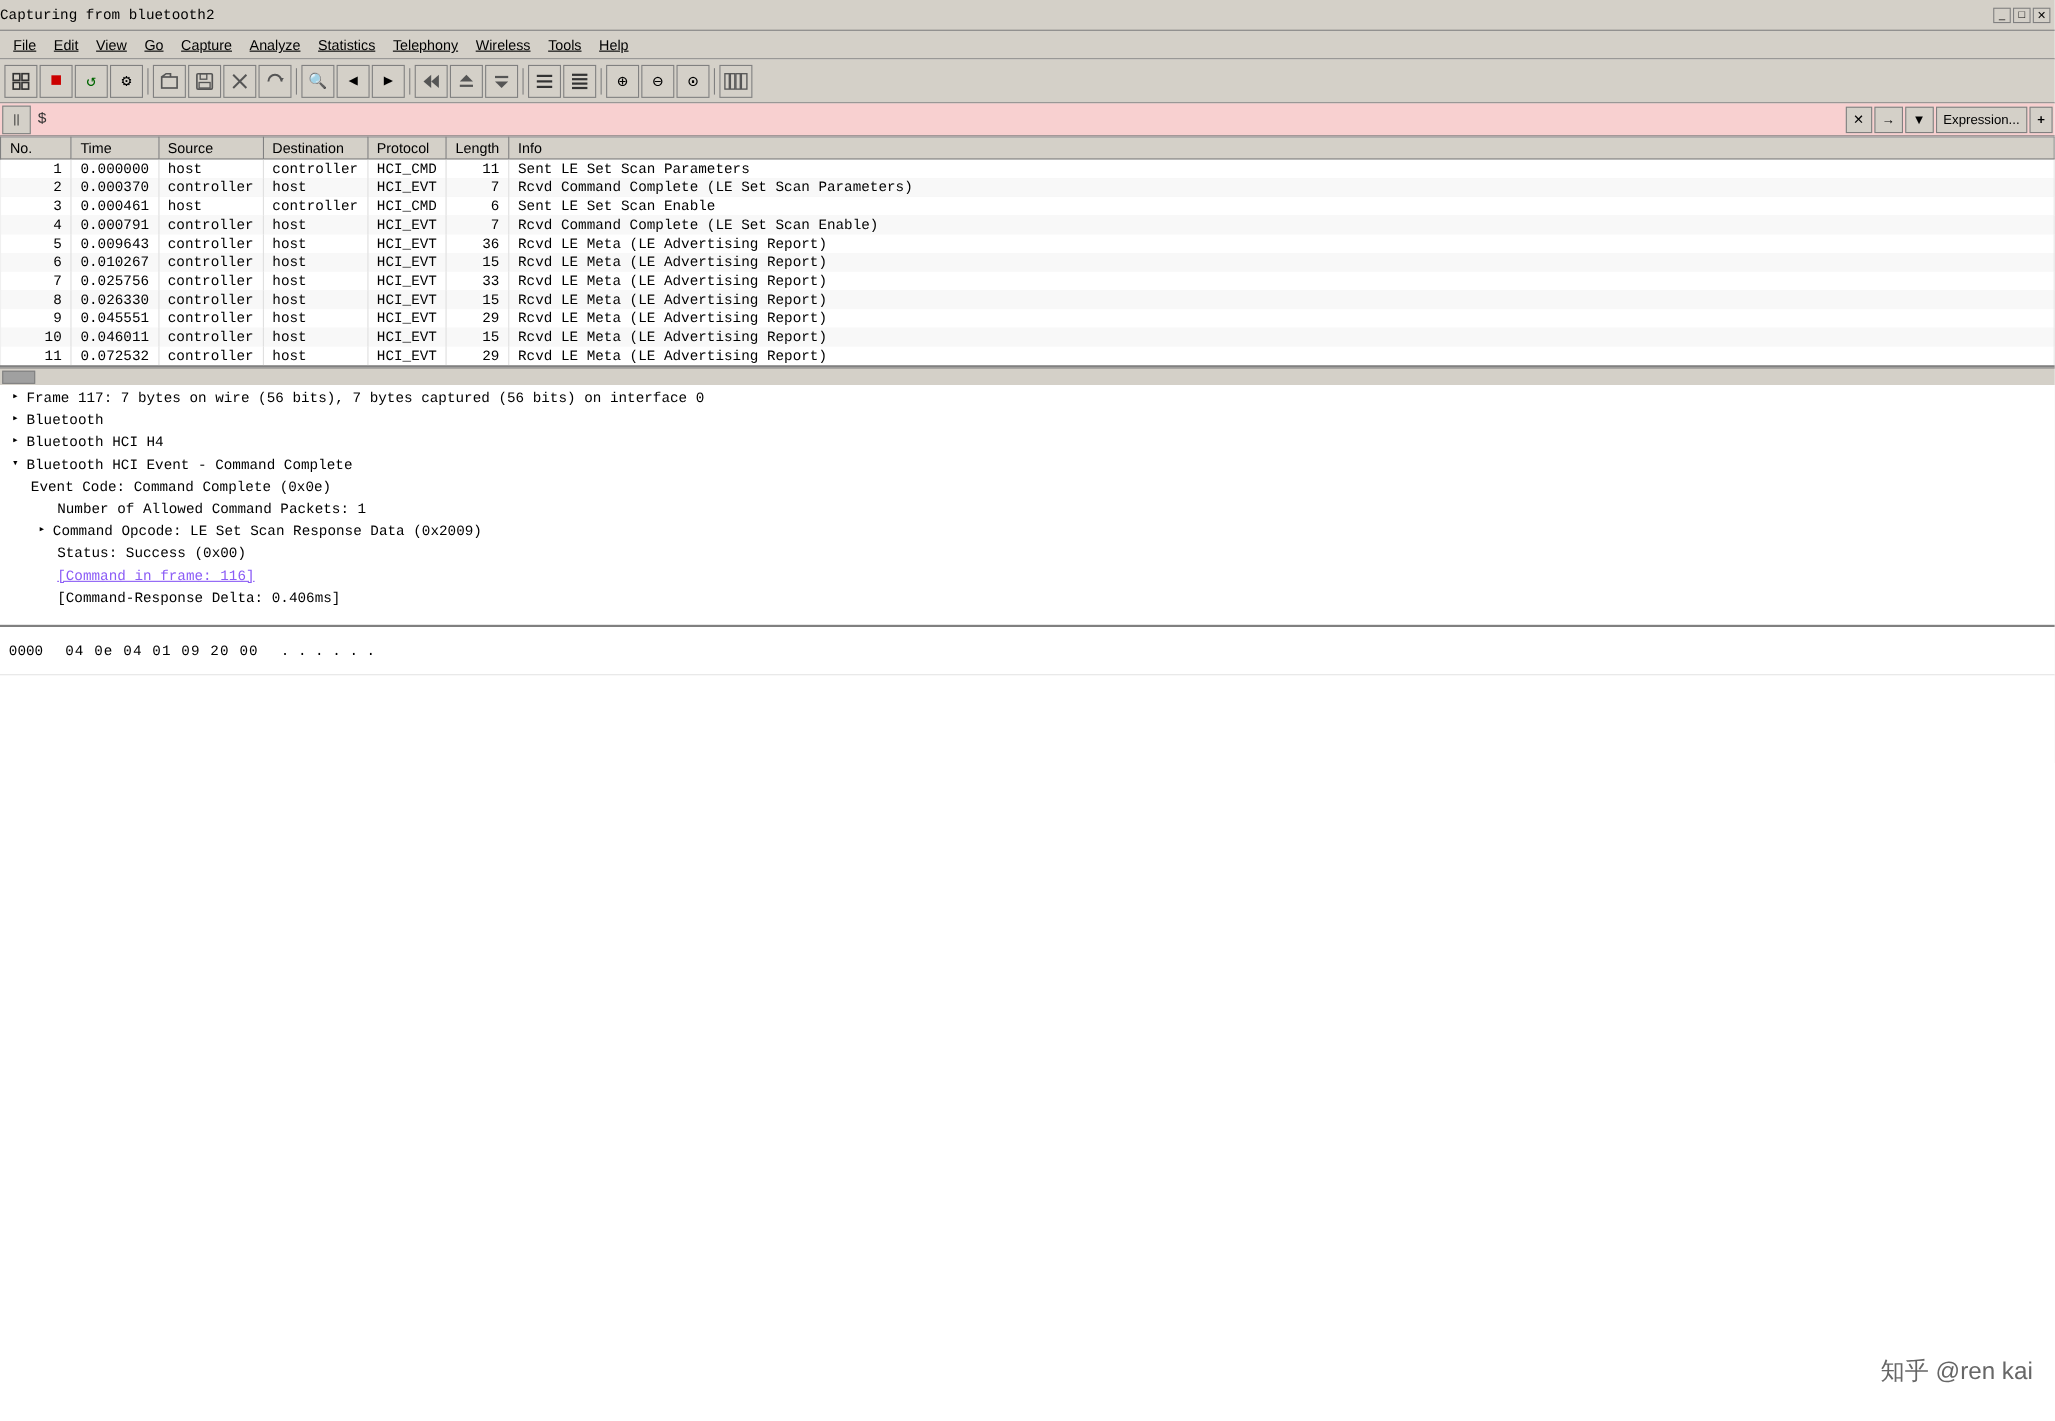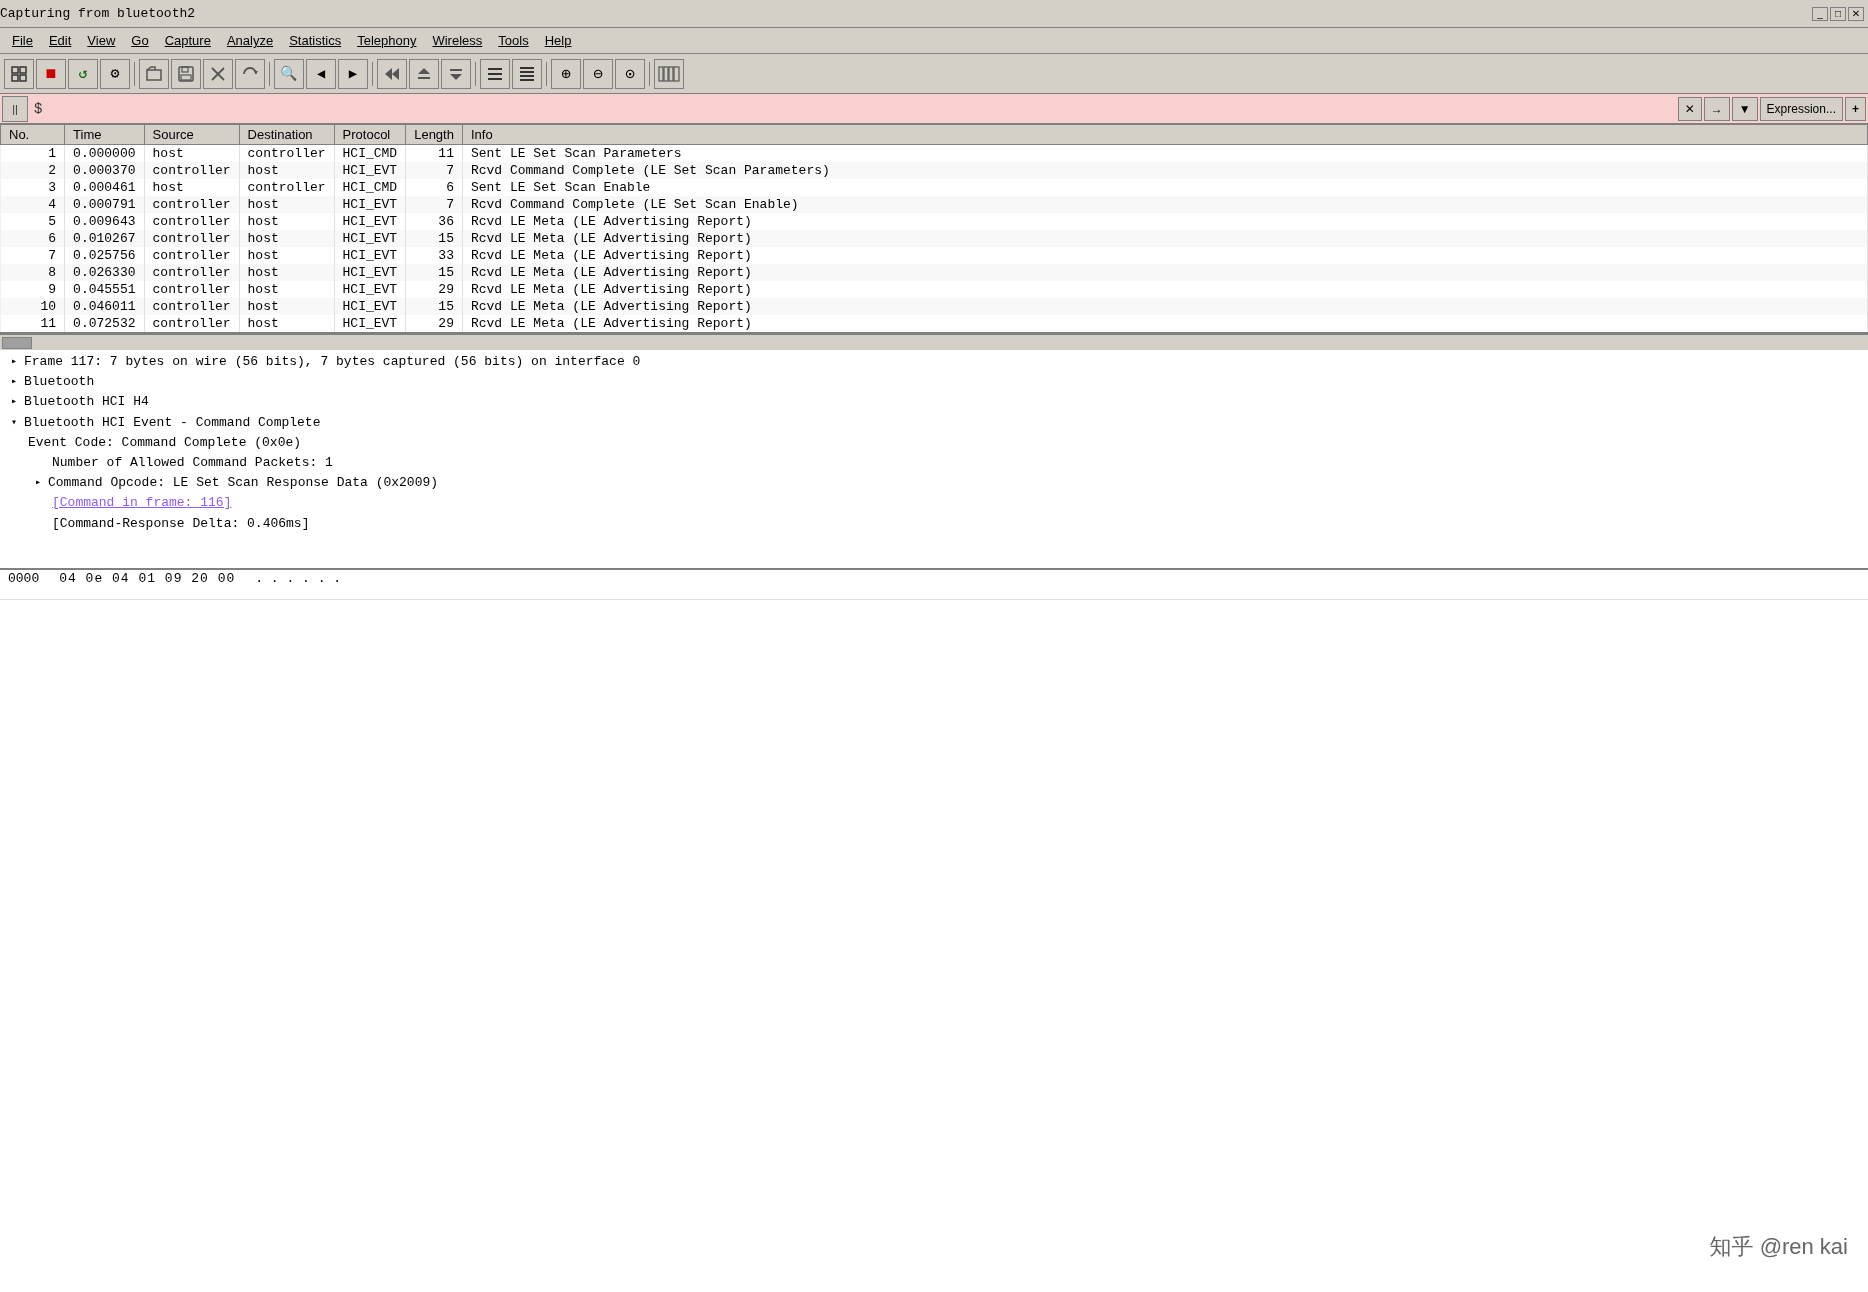--- a/index.html
+++ b/index.html
@@ -193,21 +193,21 @@
       align-items: center;
       justify-content: center;
       font-size: 10px;
       cursor: pointer;
     }
     .detail-link { color: #8b5cf6; text-decoration: underline; cursor: pointer; }
 
     
     #hex-pane {
       background: #ffffff;
-      padding: 1px 8px;
+      padding: 14px 8px;
       font-family: 'Courier New', monospace;
       font-size: 13px;
       min-height: 30px;
       border-bottom: 1px solid #e0e0e0;
     }
     .hex-line {
       display: flex;
       gap: 20px;
     }
     .hex-offset { color: #000000; }
@@ -535,20 +535,24 @@
       <div class="detail-line" style="padding-left: 32px;">
         <span style="width: 16px; display: inline-block;"></span>
         <span>Number of Allowed Command Packets: 1</span>
       </div>
       <div class="detail-line" style="padding-left: 32px;">
         <span class="detail-expand">▸</span>
         <span>Command Opcode: LE Set Scan Response Data (0x2009)</span>
       </div>
       <div class="detail-line" style="padding-left: 32px;">
         <span style="width: 16px; display: inline-block;"></span>
+        <span>Status: Success (0x00)</span>
+      </div>
+      <div class="detail-line" style="padding-left: 32px;">
+        <span style="width: 16px; display: inline-block;"></span>
         <span class="detail-link">[Command in frame: 116]</span>
       </div>
       <div class="detail-line" style="padding-left: 32px;">
         <span style="width: 16px; display: inline-block;"></span>
         <span>[Command-Response Delta: 0.406ms]</span>
       </div>
     </div>
 
   <div id="hex-pane">
   <div class="hex-line">

